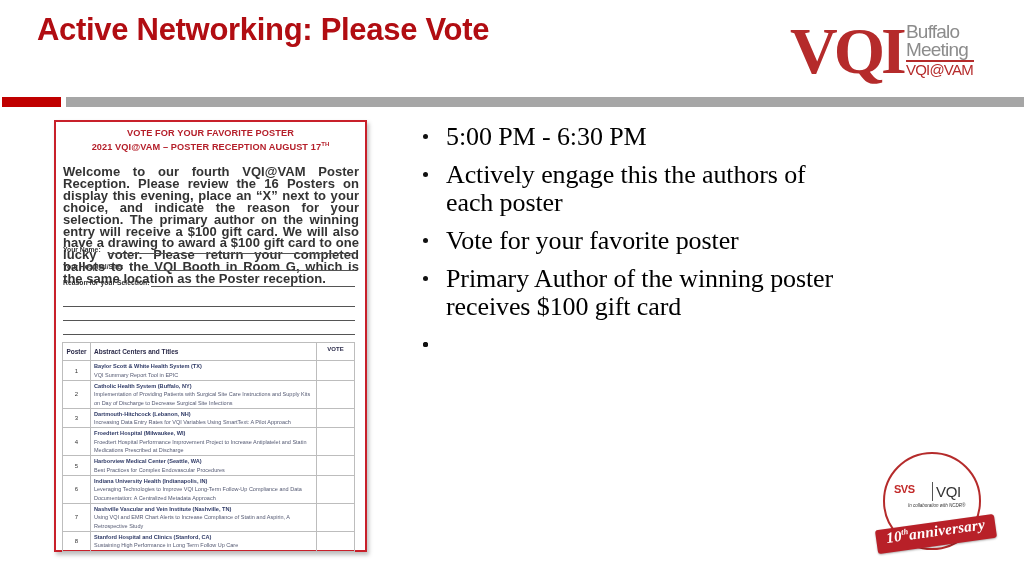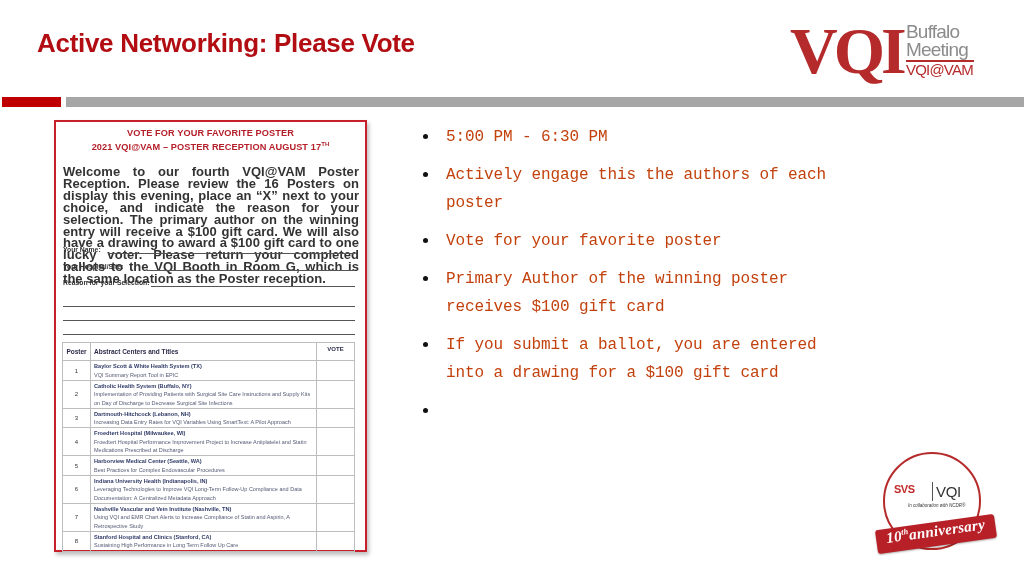--- a/index.html
+++ b/index.html
@@ -1,22 +1,22 @@
 <!DOCTYPE html>
 <html><head>
 <meta charset="utf-8">
 <style>
   * { box-sizing: border-box; margin: 0; padding: 0; }
   html, body { width: 1024px; height: 576px; overflow: hidden; background: #ffffff; }
   body { position: relative; font-family: "Liberation Sans", "DejaVu Sans", sans-serif; color: #1a1a1a; }
 
   .title {
-    position: absolute; left: 37px; top: 28px;
+    position: absolute; left: 37px; top: 12px;
     font-family: "Liberation Sans", sans-serif; font-weight: bold;
-    font-size: 26px; color: #b10d12; letter-spacing: -0.3px;
+    font-size: 31px; color: #b10d12; letter-spacing: -0.3px;
   }
 
   .rule-red { position: absolute; left: 2px; top: 97px; width: 59px; height: 10px; background: #c00000; }
   .rule-gray { position: absolute; left: 66px; top: 97px; width: 958px; height: 10px; background: #a6a6a6; }
 
   
   .vqi-logo { position: absolute; left: 790px; top: 18px; width: 200px; height: 70px; }
   .vqi-big {
     position: absolute; left: 0; top: 0;
     font-family: "Liberation Serif", serif; font-weight: bold;
@@ -67,22 +67,22 @@
   .poster-table th.c-vote { text-align: center; vertical-align: top; padding-top: 3px; font-size: 6px; }
   .poster-table td.c-num { text-align: center; font-size: 6px; color: #333; }
   .poster-table td.c-title { padding: 1px 3px; line-height: 8.3px; }
   .entry-center { display: block; font-size: 5.6px; font-weight: bold; color: #2f3a66; }
   .entry-title { display: block; font-size: 5.5px; color: #555a73; }
 
   
   .bullets { position: absolute; left: 422px; top: 123px; width: 430px; list-style: none; }
   .bullets li {
     position: relative; padding-left: 24px;
-    font-family: Liberation Mono, monospace; font-size: 16px;
-    line-height: 28px; color: #c2410c; margin-bottom: 10px; letter-spacing: -0.1px;
+    font-family: Liberation Serif, serif; font-size: 26px;
+    line-height: 28px; color: #000000; margin-bottom: 10px; letter-spacing: -0.1px;
   }
   .bullets li .dot {
     position: absolute; left: 1px; top: 11px; width: 5px; height: 5px; border-radius: 50%; background: #111;
   }
 
   
   .badge { position: absolute; left: 872px; top: 450px; width: 146px; height: 110px; }
   .badge-circle {
     position: absolute; left: 11px; top: 2px; width: 98px; height: 98px;
     border: 2px solid #b52b2b; border-radius: 50%; background: #fff;
@@ -219,21 +219,21 @@
       </tr>
     </tbody>
   </table>
 </div>
 
 <ul class="bullets">
   <li><span class="dot"></span><span>5:00 PM - 6:30 PM</span></li>
   <li><span class="dot"></span><span>Actively engage this the authors of each poster</span></li>
   <li><span class="dot"></span><span>Vote for your favorite poster</span></li>
   <li><span class="dot"></span><span>Primary Author of the winning poster receives $100 gift card</span></li>
-  <li><span class="dot"></span><span>If you submit a ballot, you are entered into a drawing for a $100 gift card</span></li>
+  <li><span class="dot"></span></li>
   <li><span class="dot"></span></li>
 </ul>
 
 <div class="badge">
   <div class="badge-circle"></div>
   <div class="badge-svs">SVS</div>
   <div class="badge-sep"></div>
   <div class="badge-vqi">VQI</div>
   <div class="badge-collab">In collaboration with NCDR®</div>
   <div class="badge-ribbon">

